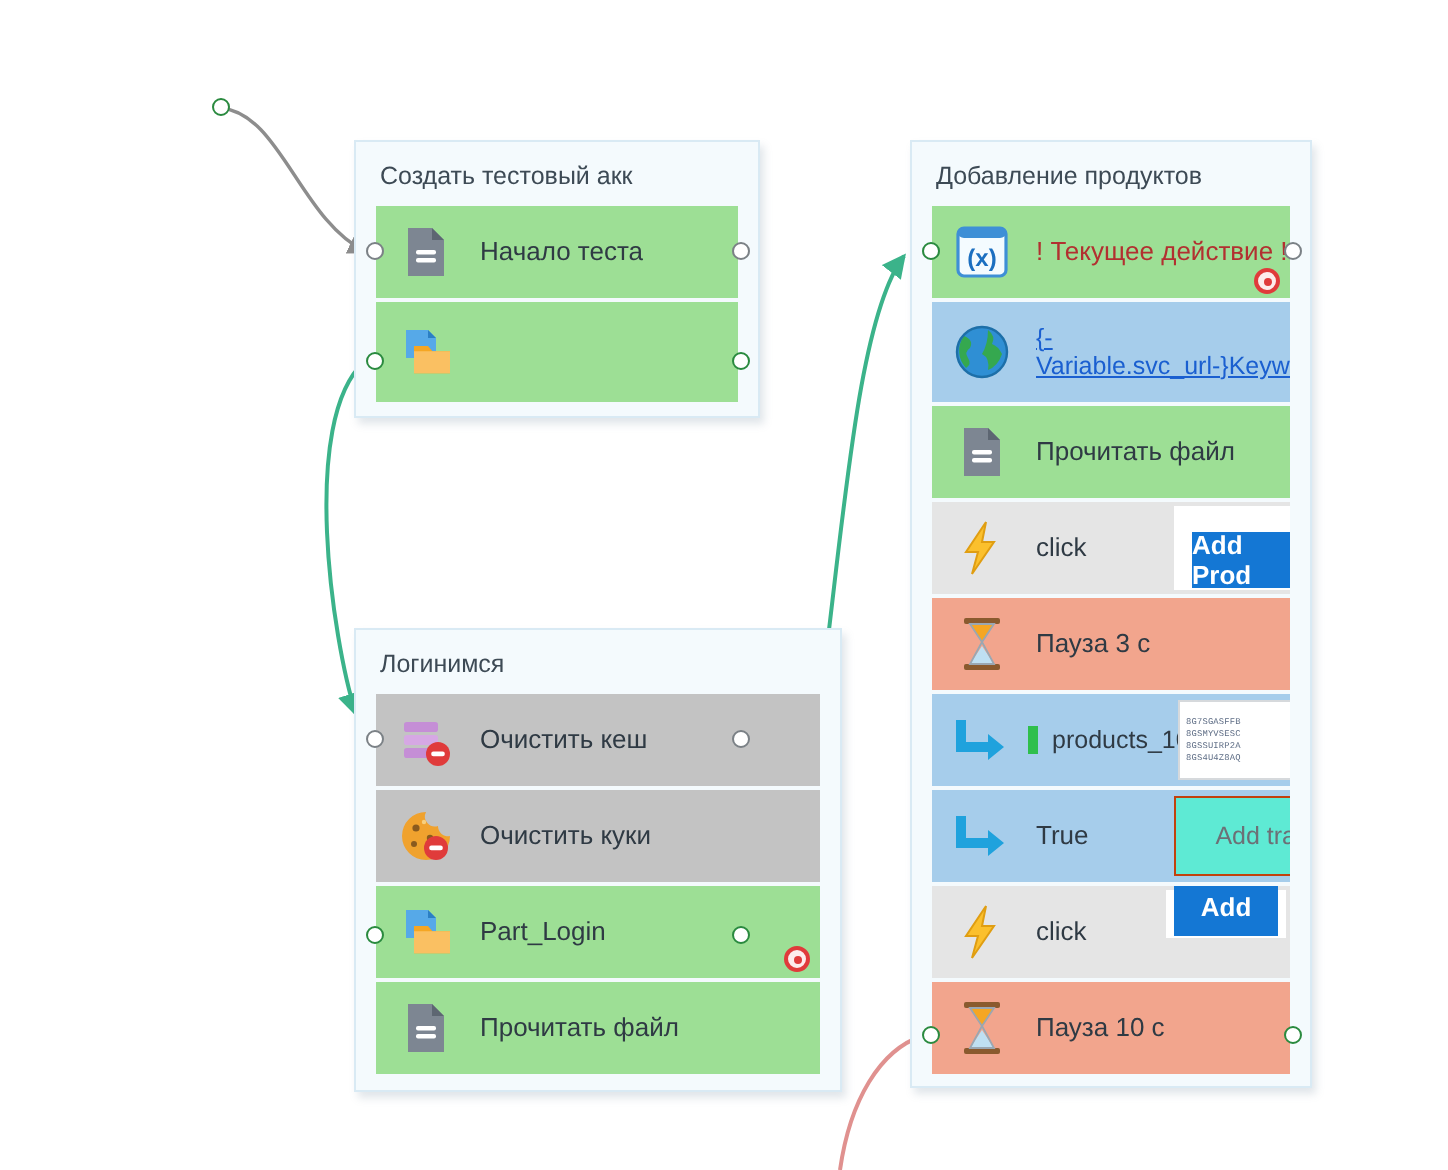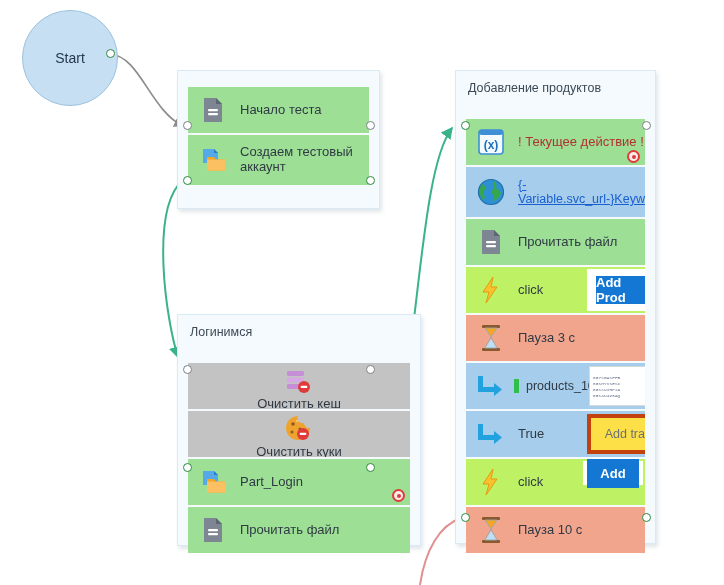--- a/index.html
+++ b/index.html
@@ -28,36 +28,36 @@
     background:#f4fafd;
     border:1px solid #d9eaf4;
     box-shadow:2px 3px 4px rgba(120,140,160,.22);
     box-sizing:border-box;
   }
   .group-title{
     font-size:12.5px;color:#3d4a55;
     padding:10px 0 8px 12px;
     white-space:nowrap;
   }
-  .rows{margin:16px 10px;}
+  .rows{margin:0 10px;}
 
   
   .row{
     position:relative;
     height:46px;
     display:flex;align-items:center;
     margin-bottom:2px;
     box-sizing:border-box;
     overflow:hidden;
   }
   .row.h2{height:50px;}
   .row-green{background:#9ddf95;}
-  .row-grey{background:#c3c3c3;flex-direction:column;}
+  .row-grey{background:#c3c3c3;}
   .row-blue{background:#a6cdeb;}
-  .row-purple{background:#bef264;}
+  .row-purple{background:#e5e5e5;}
   .row-salmon{background:#f2a58d;}
 
   .row-icon{
     width:34px;height:34px;margin-left:8px;margin-right:10px;
     flex:0 0 34px;position:relative;
   }
   .row-label{
     font-size:13px;color:#2f3a44;line-height:1.15;
     flex:1 1 auto;
   }
@@ -84,40 +84,40 @@
   .target-marker::after{
     content:"";position:absolute;left:2.5px;top:2.5px;
     width:4px;height:4px;border-radius:50%;background:#e03b3b;
   }
 
   
   .widget{
     position:absolute;background:#ffffff;
     border:1px solid #ffffff;
     box-sizing:border-box;
-    display:flex;align-items:center;justify-content:center;
+    display:flex;align-items:flex-end;justify-content:center;
   }
   .btn-blue{
     background:#1477d4;color:#ffffff;
     font-size:13px;font-weight:bold;
     display:flex;align-items:center;justify-content:center;
     box-sizing:border-box;
   }
   .thumb-lines{
     display:flex;flex-direction:column;justify-content:center;
     padding-left:3px;width:100%;height:100%;
     box-sizing:border-box;gap:1px;
   }
   .thumb-lines span{
     font-size:4.4px;color:#5f6e86;
     font-family:"Liberation Mono","DejaVu Sans Mono",monospace;
     letter-spacing:.1px;line-height:5px;white-space:nowrap;
   }
   .txtfield{
-    background:#fde047;border:4px solid #c2410c;
+    background:#5eead4;border:1px solid #c2410c;
     box-sizing:border-box;
     display:flex;align-items:center;justify-content:flex-end;
     padding-right:4px;font-size:12.5px;color:#6c7076;
   }
   .green-chip{
     position:absolute;width:5px;height:14px;background:#2fbf4c;
   }
 
   
   .ic{width:34px;height:34px;display:block;}
@@ -139,26 +139,24 @@
 
     <path d="M 110,54 C 140,56 150,110 183,126" stroke="#8d8d8d" stroke-width="1.7" fill="none" marker-end="url(#arrow-grey)"></path>
 
     <path d="M 182,181 C 150,210 166,320 178,357" stroke="#3bb38a" stroke-width="2" fill="none" marker-end="url(#arrow-green)"></path>
 
     <path d="M 372,468 C 420,450 412,180 452,128" stroke="#3bb38a" stroke-width="2" fill="none" marker-end="url(#arrow-green)"></path>
 
     <path d="M 461,518 C 440,525 425,550 420,585" stroke="#e0918f" stroke-width="2" fill="none"></path>
   </svg>
 
-  <div class="start-node" style="left:22px;top:10px;">
-    <span>Start</span>
-  </div>
   <div class="port green" style="left:106px;top:49px;"></div>
 
   <div class="group" style="left:177px;top:70px;width:203px;height:139px;">
+    <div class="group-title">Создать тестовый акк</div>
     <div class="rows">
 
       <div class="row row-green">
         <span class="row-icon">
           <svg class="ic" viewBox="0 0 34 34">
             <path d="M8 5 h12 l6 6 v18 h-18 z" fill="#7d8692"></path>
             <path d="M20 5 l6 6 h-6 z" fill="#5d6672"></path>
             <rect x="12" y="16" width="10" height="2.2" rx="1" fill="#ffffff"></rect>
             <rect x="12" y="20" width="10" height="2.2" rx="1" fill="#ffffff"></rect>
           </svg>
@@ -168,21 +166,20 @@
 
       <div class="row h2 row-green">
         <span class="row-icon">
           <svg class="ic" viewBox="0 0 34 34">
             <path d="M7 6 h11 l4 4 v10 h-15 z" fill="#56a9e8"></path>
             <path d="M18 6 l4 4 h-4 z" fill="#2b7fc4"></path>
             <path d="M11 14 h7 l2.2 2.6 h8.8 v11 h-18 z" fill="#f5a623"></path>
             <path d="M11 16.6 h18 v11 h-18 z" fill="#fac062"></path>
           </svg>
         </span>
-        <span class="row-label">Создаем тестовый аккаунт</span>
       </div>
     </div>
   </div>
   <div class="port grey" style="left:183px;top:121px;"></div>
   <div class="port grey" style="left:366px;top:121px;"></div>
   <div class="port green" style="left:183px;top:176px;"></div>
   <div class="port green" style="left:366px;top:176px;"></div>
 
   <div class="group" style="left:177px;top:314px;width:244px;height:232px;">
     <div class="group-title">Логинимся</div>

